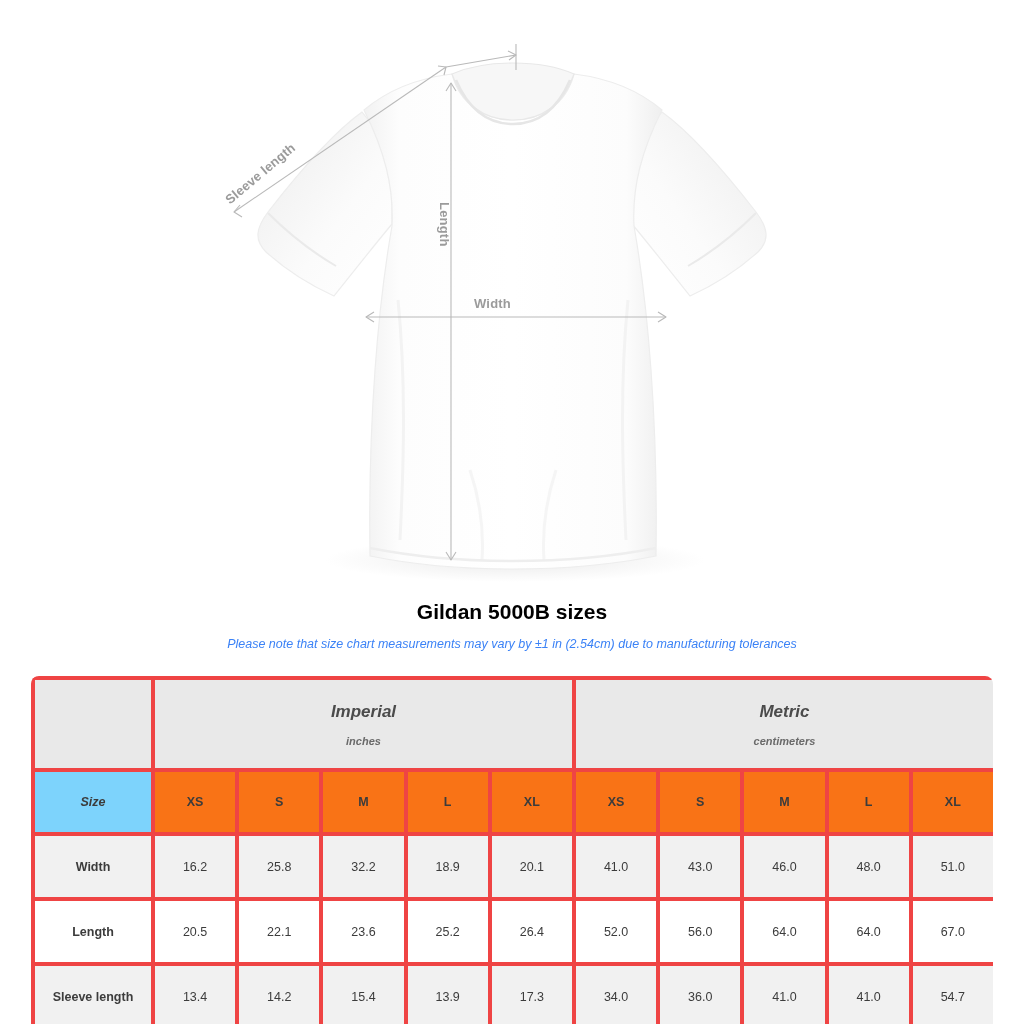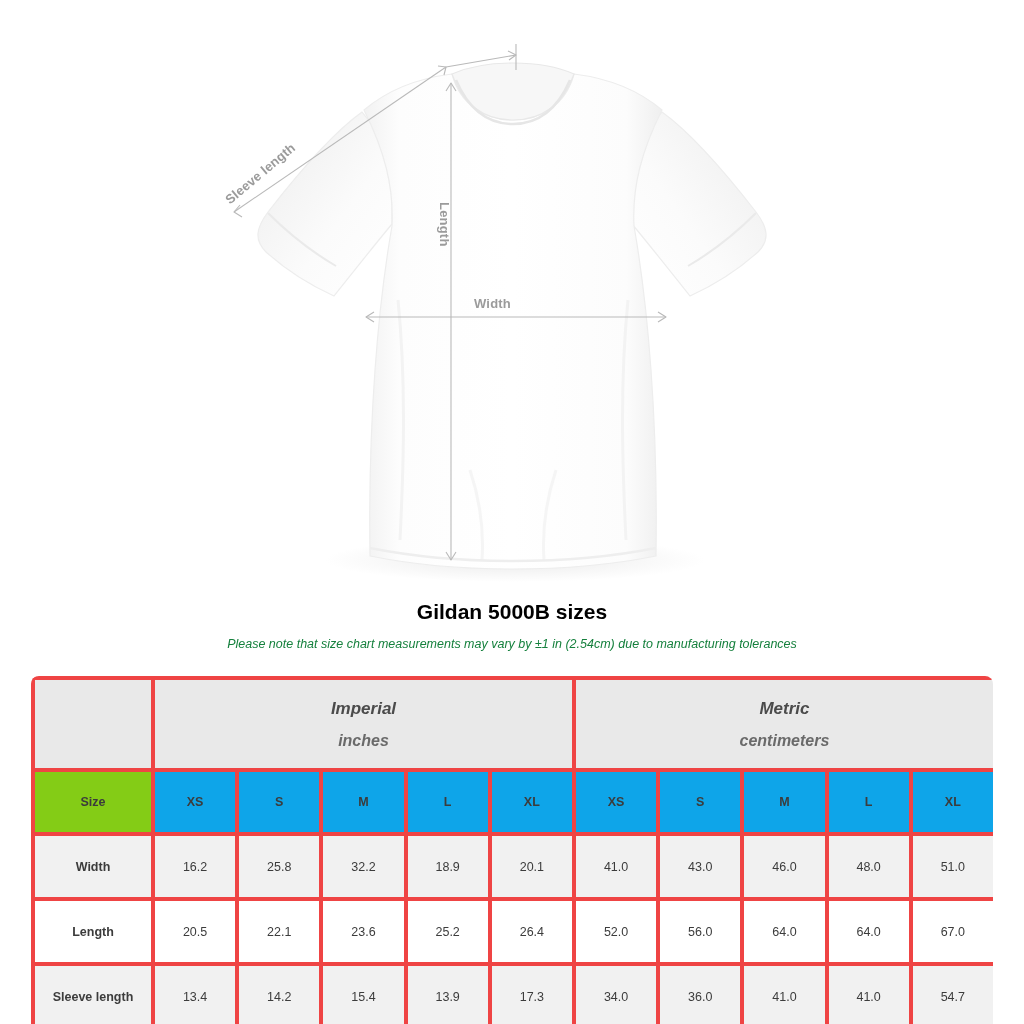--- a/index.html
+++ b/index.html
@@ -71,21 +71,21 @@
     text-align: center;
     font-size: 21px;
     font-weight: bold;
     color: #000000;
     margin-top: 10px;
   }
   .subtitle {
     text-align: center;
     font-size: 12.5px;
     font-style: italic;
-    color: #15803d;
+    color: #3b82f6;
     margin-top: 13px;
   }
 
   
   .table-wrap {
     margin: 25px 31px 0 31px;
     width: 962px;
     border-radius: 8px;
     overflow: hidden;
   }
@@ -110,41 +110,42 @@
   }
   .group-title {
     font-size: 17px;
     font-style: italic;
     font-weight: bold;
     color: #4b4b4b;
     display: block;
     line-height: 1.25;
   }
   .group-sub {
-    font-size: 16px;
+    font-size: 11px;
     font-style: italic;
     color: #6a6a6a;
     display: block;
     margin-top: 12px;
   }
   .corner-cell {
     background: #e9e9e9;
     border: none;
   }
 
   
   .size-row td, .size-row th {
     height: 58px;
-    background: #0ea5e9;
+    background: #f97316;
     font-weight: bold;
     font-size: 12.5px;
     color: #333;
   }
   .size-row .rowhead {
-    background: #84cc16;
+    background: #7dd3fc;
+    font-style: italic;
   }
 
   
   .data-row td {
     height: 59px;
   }
   .data-row.shade td {
     background: #f1f1f1;
   }
   .data-row.plain td {

